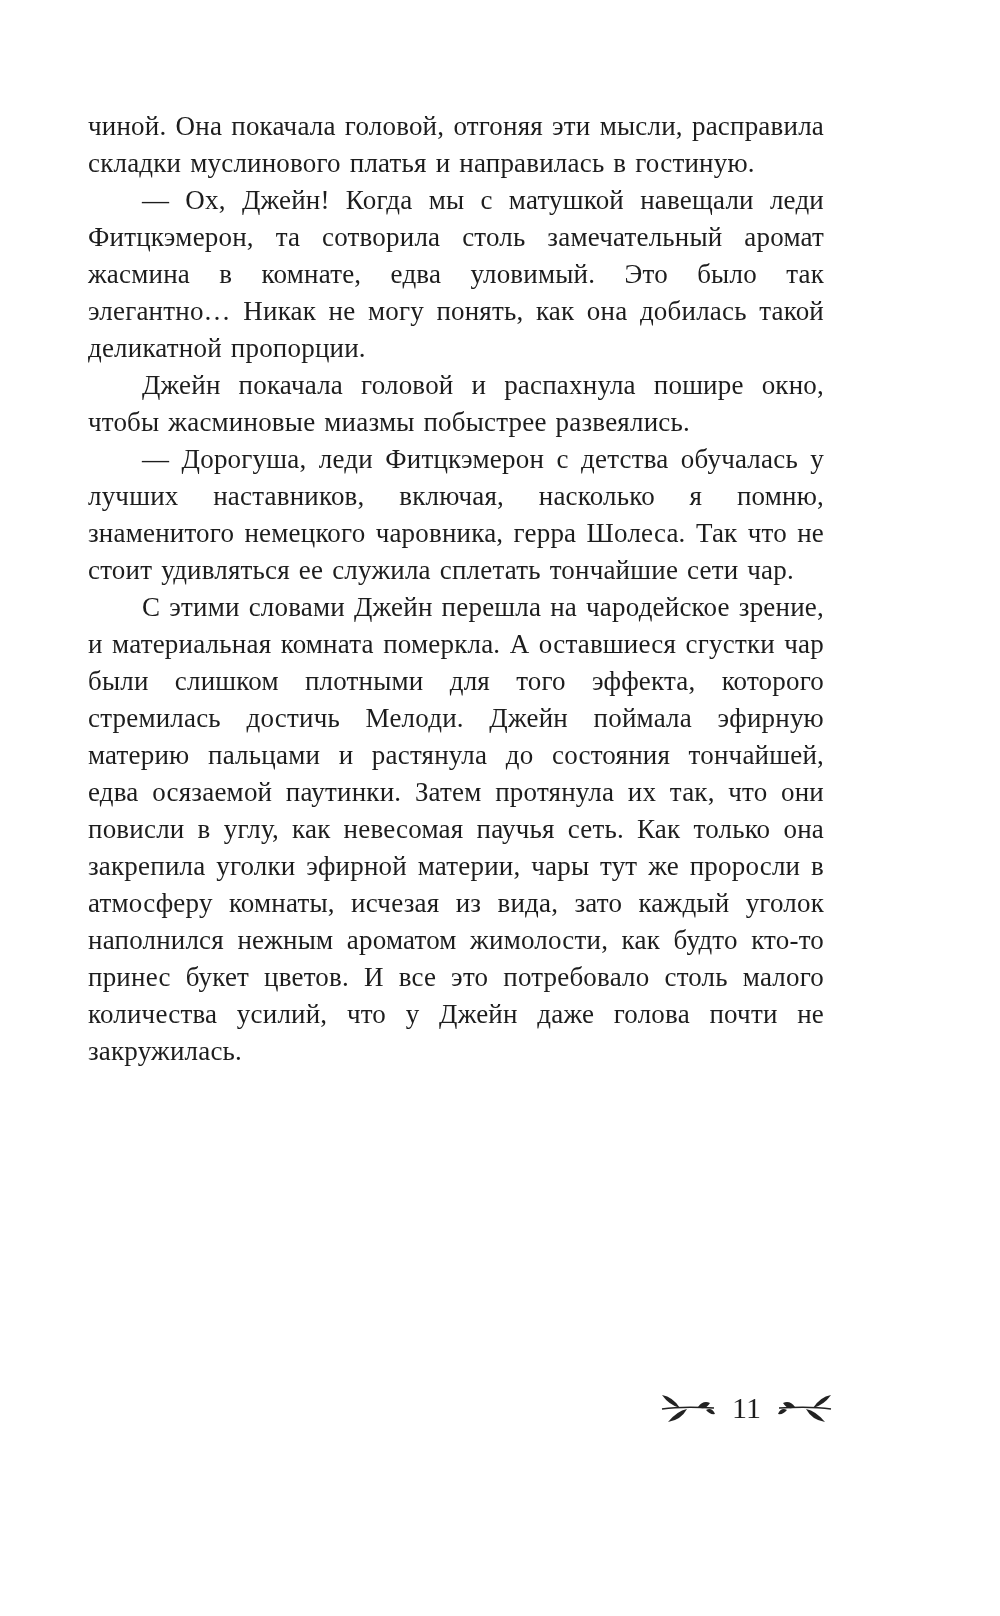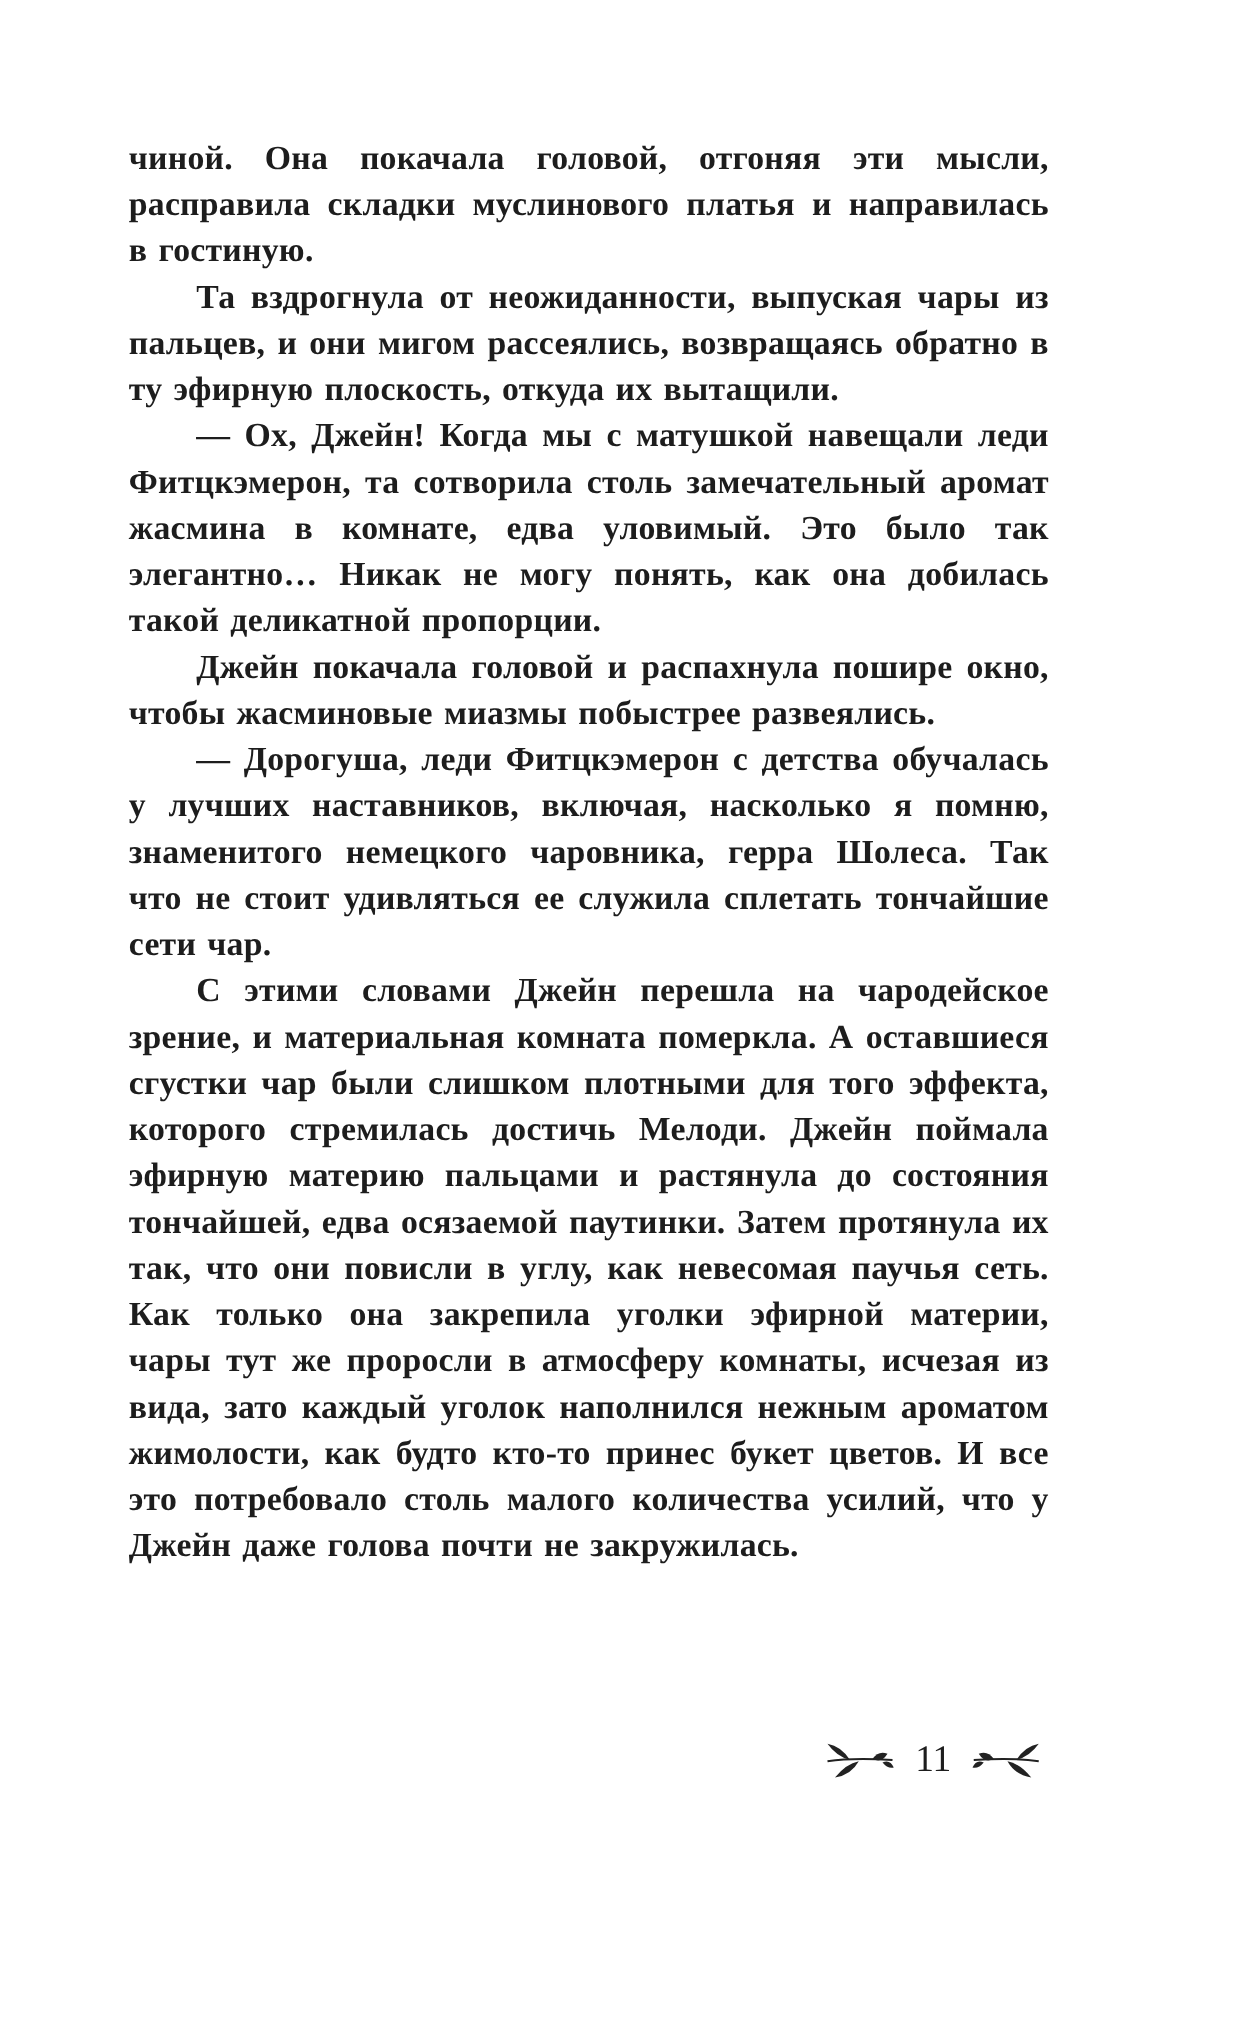--- a/index.html
+++ b/index.html
@@ -15,24 +15,23 @@
       font-family: "Liberation Serif", "DejaVu Serif", serif;
       color: #1d1d1d;
     }
     .page {
       position: absolute;
       inset: 0;
       background: #ffffff;
     }
     .text-block {
       position: absolute;
-      left: 103px;
+      left: 88px;
       top: 108px;
       width: 736px;
-      font-weight: bold;
     }
     .para {
       margin: 0;
       font-size: 27px;
       line-height: 37px;
       text-align: justify;
       word-spacing: 2px;
       letter-spacing: 0.2px;
     }
     .para.indent {
@@ -65,21 +64,20 @@
       display: block;
     }
   </style>
 </head>
 <body>
 
 <div class="page">
 
   <div class="text-block">
       <p class="para">чиной. Она покачала головой, отгоняя эти мысли, расправила складки муслинового платья и направилась в гостиную.</p>
-      <p class="para indent">Та вздрогнула от неожиданности, выпуская чары из пальцев, и они мигом рассеялись, возвращаясь обратно в ту эфирную плоскость, откуда их вытащили.</p>
       <p class="para indent">— Ох, Джейн! Когда мы с матушкой навещали леди Фитцкэмерон, та сотворила столь замечательный аромат жасмина в комнате, едва уловимый. Это было так элегантно… Никак не могу понять, как она добилась такой деликатной пропорции.</p>
       <p class="para indent">Джейн покачала головой и распахнула пошире окно, чтобы жасминовые миазмы побыстрее развеялись.</p>
       <p class="para indent">— Дорогуша, леди Фитцкэмерон с детства обучалась у лучших наставников, включая, насколько я помню, знаменитого немецкого чаровника, герра Шолеса. Так что не стоит удивляться ее служила сплетать тончайшие сети чар.</p>
       <p class="para indent">С этими словами Джейн перешла на чародейское зрение, и материальная комната померкла. А оставшиеся сгустки чар были слишком плотными для того эффекта, которого стремилась достичь Мелоди. Джейн поймала эфирную материю пальцами и растянула до состояния тончайшей, едва осязаемой паутинки. Затем протянула их так, что они повисли в углу, как невесомая паучья сеть. Как только она закрепила уголки эфирной материи, чары тут же проросли в атмосферу комнаты, исчезая из вида, зато каждый уголок наполнился нежным ароматом жимолости, как будто кто-то принес букет цветов. И все это потребовало столь малого количества усилий, что у Джейн даже голова почти не закружилась.</p>
     </div>
 
   <div class="footer">
     <span class="ornament">
       <svg width="56" height="32" viewBox="0 0 56 32" xmlns="http://www.w3.org/2000/svg">
         <path d="M2 17 Q 22 14 54 16" stroke="#222222" stroke-width="1.6" fill="none"></path>

